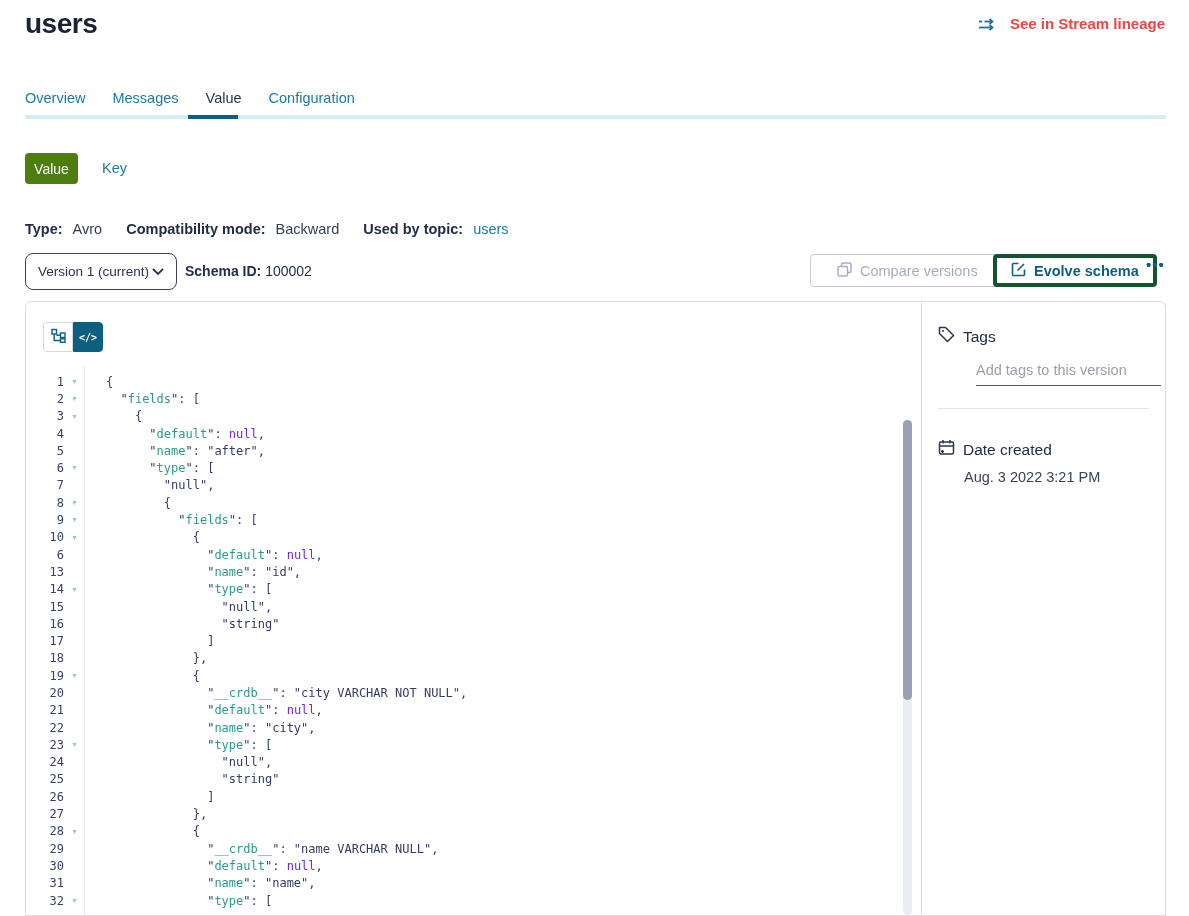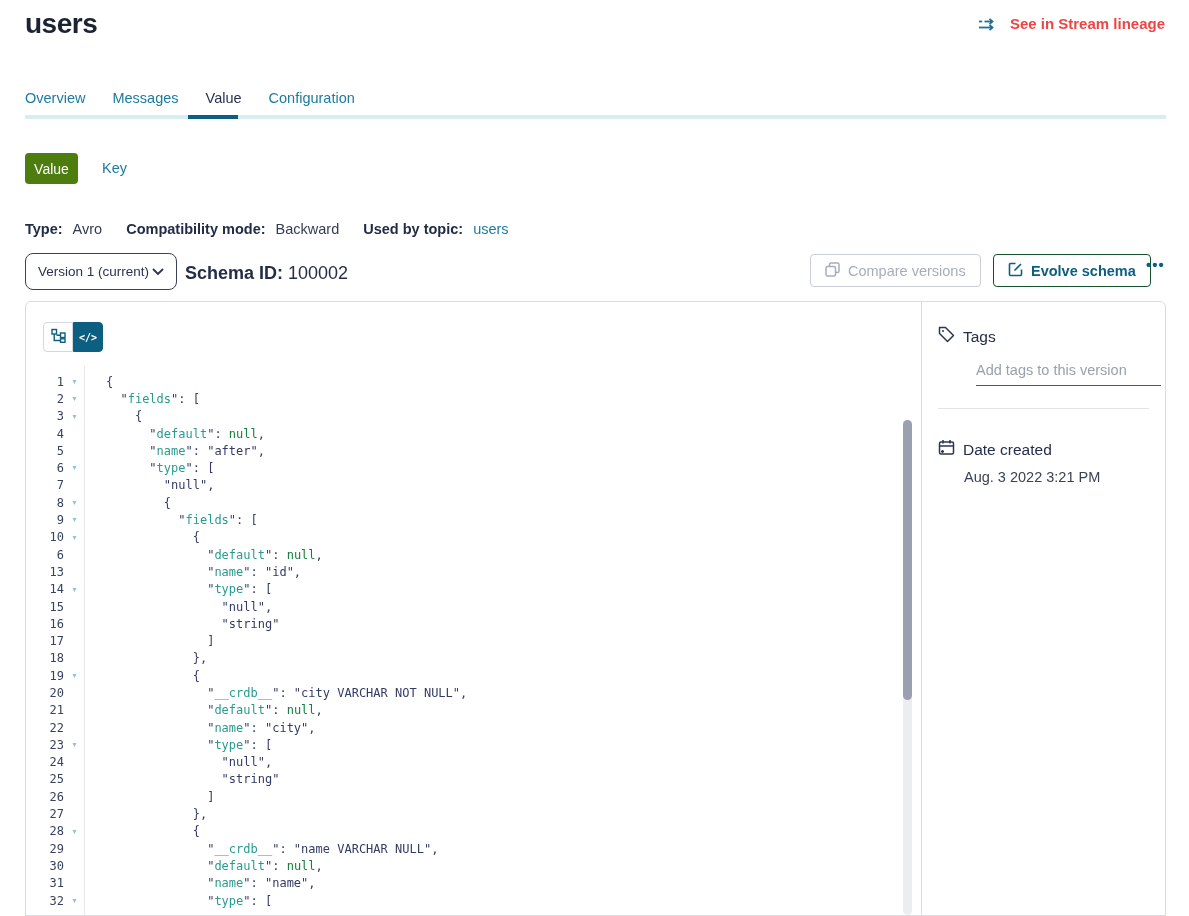--- a/index.html
+++ b/index.html
@@ -29,27 +29,27 @@
   
   .meta-row { position:absolute; left:25px; top:221px; font-size:14.5px; display:flex; gap:10px; }
   .meta-row b { font-weight:700; color:#222c48; }
   .meta-row .v { color:#333c52; margin-right:14px; }
   .meta-row a { color:#1d7b9d; cursor:pointer; text-decoration:none; }
 
   
   .version-select { position:absolute; left:25px; top:253px; width:152px; height:37px;
     border:1px solid #3a415c; border-radius:8px; background:#fff; display:flex; align-items:center;
     padding:16px 12px; font-size:13.5px; color:#2a3352; cursor:pointer; justify-content:space-between; }
-  .schema-id { position:absolute; left:185px; top:263px; font-size:18px; }
+  .schema-id { position:absolute; left:185px; top:263px; font-size:14px; }
   .schema-id b { font-weight:700; }
-  .btn-compare { position:absolute; left:810px; top:254px; height:33px; padding:0 14px;
+  .btn-compare { position:absolute; left:810px; top:254px; height:33px; padding:0 26px;
     display:flex; align-items:center; gap:8px; background:#fff; border:1px solid #c9cdd7;
     border-radius:4px; color:#a7adbd; font-size:14.5px; font-family:inherit; }
   .btn-evolve { position:absolute; left:993px; top:254px; height:33px; padding:0 14px;
-    display:flex; align-items:center; gap:8px; background:#fff; border:1px solid #14532d;
+    display:flex; align-items:center; gap:8px; background:#fff; border:4px solid #14532d;
     border-radius:4px; color:#0c5f80; font-weight:700; font-size:14.5px; font-family:inherit; cursor:pointer; }
   .more-menu { position:absolute; left:1146px; top:256px; color:#0c5f80; font-size:15px;
     font-weight:800; letter-spacing:1px; cursor:pointer; }
 
   
   .panel { position:absolute; left:25px; top:301px; width:1141px; height:615px;
     border:1px solid #d9dce2; border-radius:6px 6px 0 0; background:#fff; }
   .panel-divider { position:absolute; left:895px; top:0; bottom:0; width:1px; background:#d9dce2; }
 
   
@@ -64,21 +64,21 @@
   .gutter-line { position:absolute; left:58px; top:0; bottom:0; width:1px; background:#e7e8ee; }
   .code-lines { position:absolute; left:0; top:7px; right:0; }
   .code-row { display:flex; height:17.3px; align-items:center; }
   .ln { width:38px; text-align:right; font-family:"DejaVu Sans Mono", monospace; font-size:12px;
     color:#39415f; flex:none; }
   .fold { width:21px; text-align:center; font-size:8px; color:#8fc3df; flex:none; line-height:17.3px; }
   .code-text { white-space:pre; font-family:"DejaVu Sans Mono", monospace; font-size:12px;
     padding-left:21px; color:#343b66; }
   .tok-d { color:#343b66; }
   .tok-k { color:#2a9a90; }
-  .tok-r { color:#15803d; }
+  .tok-r { color:#6d28d9; }
 
   
   .scroll-track { position:absolute; left:877px; top:54px; bottom:0; width:9px; background:#ecedf1;
     border-radius:5px; }
   .scroll-thumb { position:absolute; left:0; top:0; width:9px; height:280px; background:#9aa0b0;
     border-radius:5px; cursor:pointer; }
 
   
   .sidebar { position:absolute; left:896px; top:0; right:0; bottom:0; padding:24px 16px 0 16px; }
   .sb-head { display:flex; align-items:center; gap:8px; font-size:15.5px; font-weight:400; color:#242d49; }

